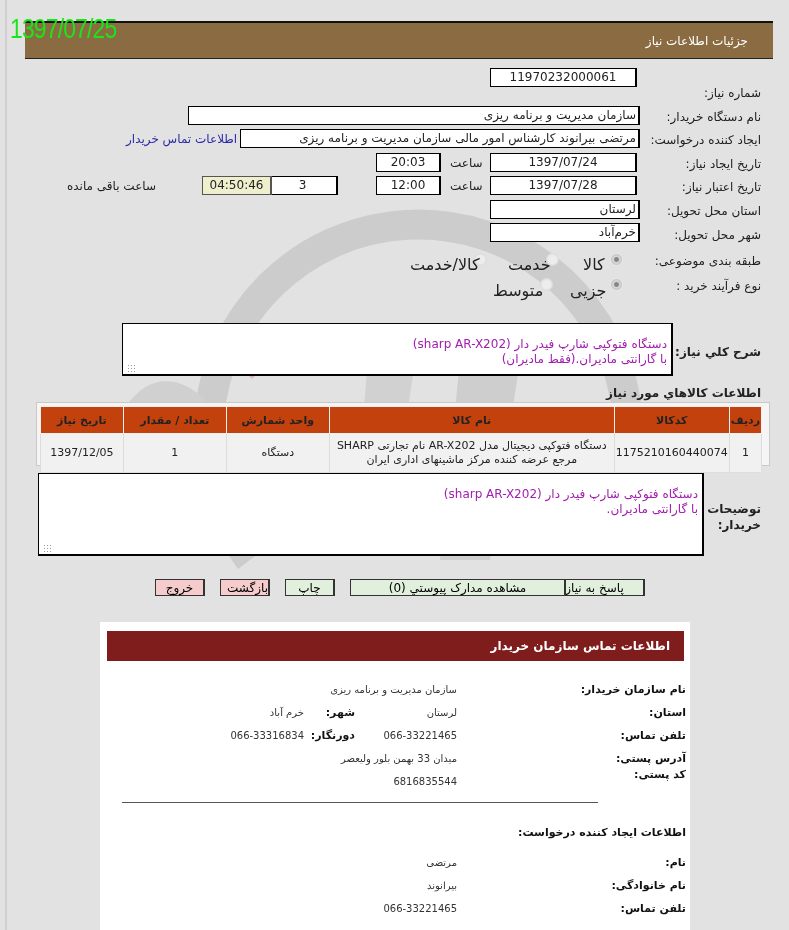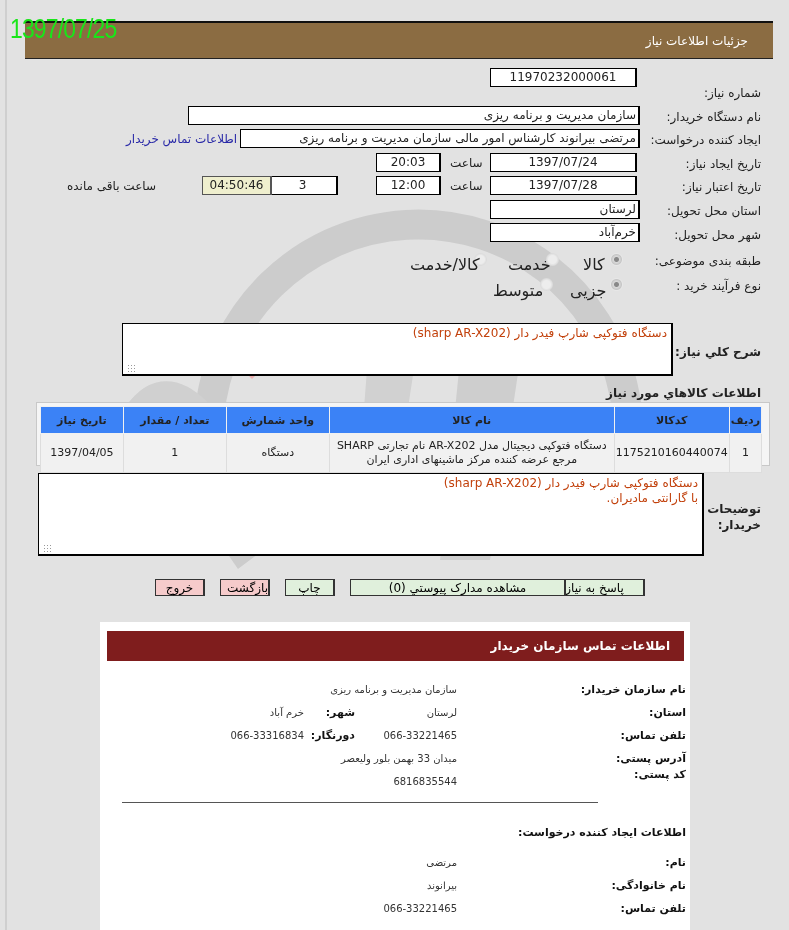--- a/index.html
+++ b/index.html
@@ -29,27 +29,27 @@
     .box.yellow { background:#efefce; border-color:#555; }
     .link { position:absolute; color:#2a2aa8; font-size:12px; white-space:nowrap; }
     .radio {
       position:absolute; width:13px; height:13px; border-radius:50%;
       background:radial-gradient(circle, #888 0 2px, #d9d9d9 3px, #c7c7c7 5px, #e8e8e8 6px);
     }
     .radio.off { background:radial-gradient(circle, #ededed 0 4px, #dcdcdc 6px); }
     .radio-label { position:absolute; font-size:16px; white-space:nowrap; }
     .textarea {
       position:absolute; background:#fff; border:1px solid #000; border-right-width:2px; border-bottom-width:2px; box-sizing:border-box;
-      direction:rtl; font-size:12px; line-height:15px; padding:2px 4px; color:#c2410c;
+      direction:rtl; font-size:12px; line-height:15px; padding:13px 4px; color:#a21caf;
     }
     .resize { position:absolute; left:4px; bottom:2px; width:8px; height:8px;
       background-image:radial-gradient(#999 0.6px, transparent 0.8px); background-size:3px 3px; }
     .bold-label { position:absolute; font-weight:bold; font-size:12px; white-space:nowrap; direction:rtl; }
     table.items { position:absolute; left:40px; top:406px; width:722px; border-collapse:collapse; direction:rtl; background:#fff; border:1px solid #bbb; }
-    table.items th { background:#3b82f6; color:#222; font-weight:bold; font-size:11px; height:24px; border:1px solid #f0f0f0; }
+    table.items th { background:#c2410c; color:#222; font-weight:bold; font-size:11px; height:24px; border:1px solid #f0f0f0; }
     table.items td { background:#f1f1f1; font-size:11px; height:36px; text-align:center; border:1px solid #ddd; line-height:14px; }
     .items-wrap { position:absolute; left:36px; top:402px; width:732px; height:62px; border:1px solid #c8c8c8; background:#f5f5f5; }
     .btn {
       position:absolute; height:17px; box-sizing:border-box; border:1px solid #333; border-right-width:2px;
       font-size:12px; line-height:15px; text-align:center; white-space:nowrap; font-family:"DejaVu Sans", sans-serif;
     }
     .btn.green { background:#e0f0dc; }
     .btn.pink { background:#f6cbcb; }
     .contact-card { position:absolute; left:100px; top:622px; width:590px; height:308px; background:#fff; }
     .contact-header { position:absolute; left:7px; top:9px; width:577px; height:30px; background:#7f1d1d; }
@@ -118,20 +118,21 @@
 
 <span class="field-label" style="right:28px;top:279px;">نوع فرآیند خرید :</span>
 <span class="radio" style="left:610px;top:278px;"></span>
 <span class="radio-label" style="left:570px;top:281px;">جزیی</span>
 <span class="radio off" style="left:540px;top:278px;"></span>
 <span class="radio-label" style="left:493px;top:281px;">متوسط</span>
 
 <span class="bold-label" style="right:28px;top:345px;">شرح کلي نیاز:</span>
 <div class="textarea" style="left:122px;top:323px;width:551px;height:53px;">
   <div>دستگاه فتوکپی شارپ فیدر دار  (sharp AR-X202)</div>
+  <div>با گارانتی مادیران.(فقط مادیران)</div>
   <span class="resize"></span>
 </div>
 
 <span class="bold-label" style="right:28px;top:386px;">اطلاعات کالاهاي مورد نیاز</span>
 
 <div class="items-wrap"></div>
 <table class="items">
   <thead>
     <tr>
       <th style="width:26px;">ردیف</th>
@@ -145,21 +146,21 @@
   <tbody>
     <tr>
       <td>1</td>
       <td>1175210160440074</td>
       <td>
         <div>دستگاه فتوکپی دیجیتال مدل AR-X202 نام تجارتی SHARP</div>
         <div>مرجع عرضه کننده مرکز ماشینهای اداری ایران</div>
       </td>
       <td>دستگاه</td>
       <td>1</td>
-      <td>1397/04/05</td>
+      <td>1397/12/05</td>
     </tr>
   </tbody>
 </table>
 
 <span class="bold-label" style="right:28px;top:502px;">توضیحات</span>
 <span class="bold-label" style="right:28px;top:518px;">خریدار:</span>
 <div class="textarea" style="left:38px;top:473px;width:666px;height:83px;">
   <div>دستگاه فتوکپی شارپ فیدر دار  (sharp AR-X202)</div>
   <div>با گارانتی مادیران.</div>
   <span class="resize"></span>

